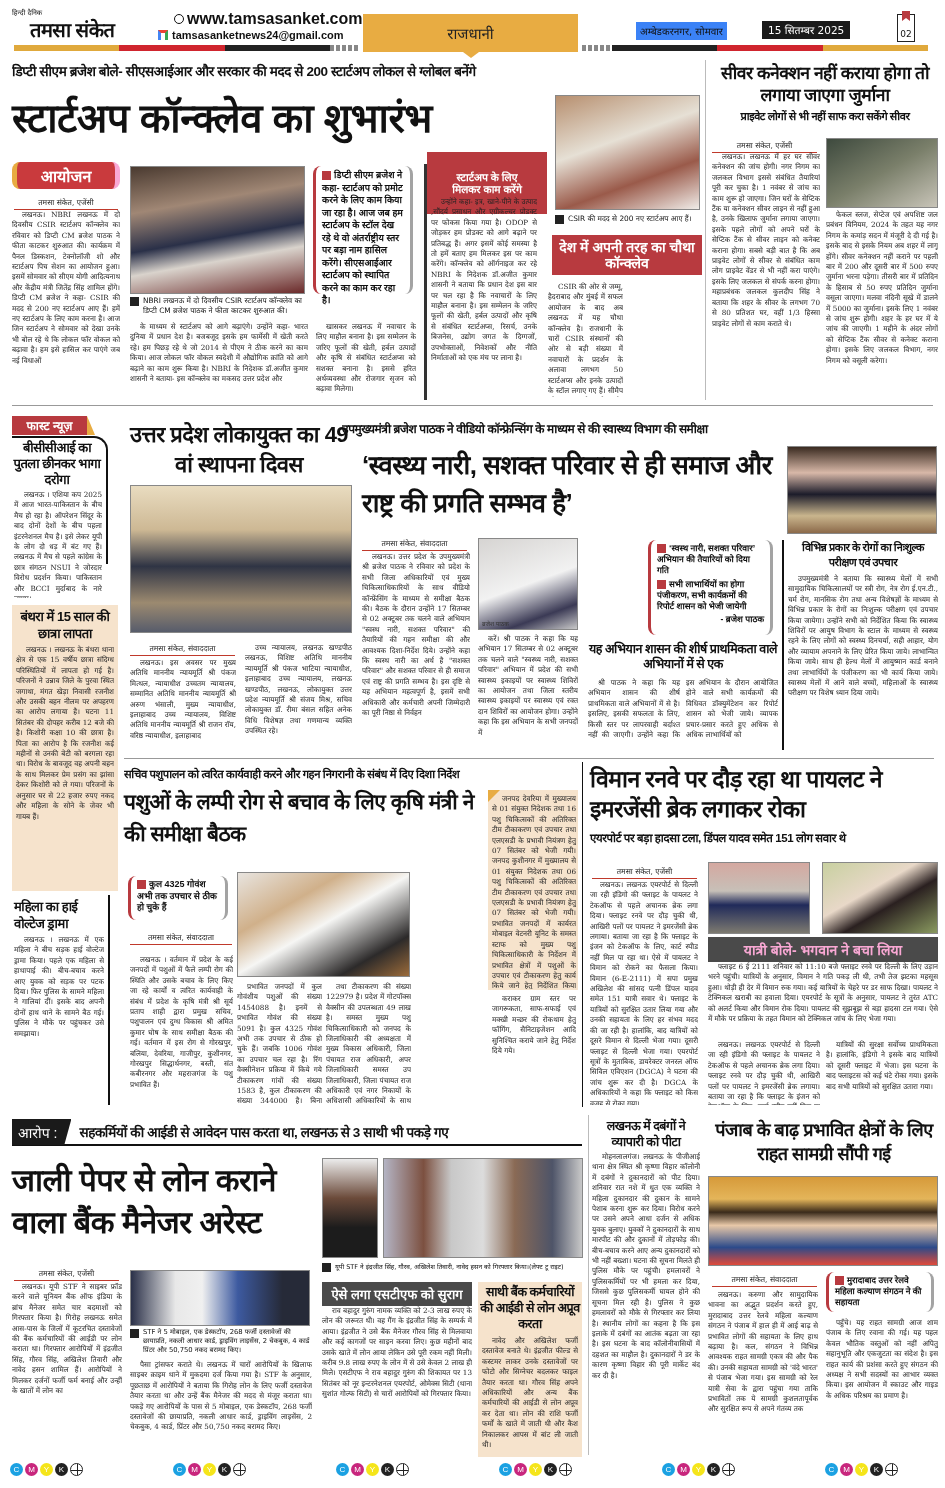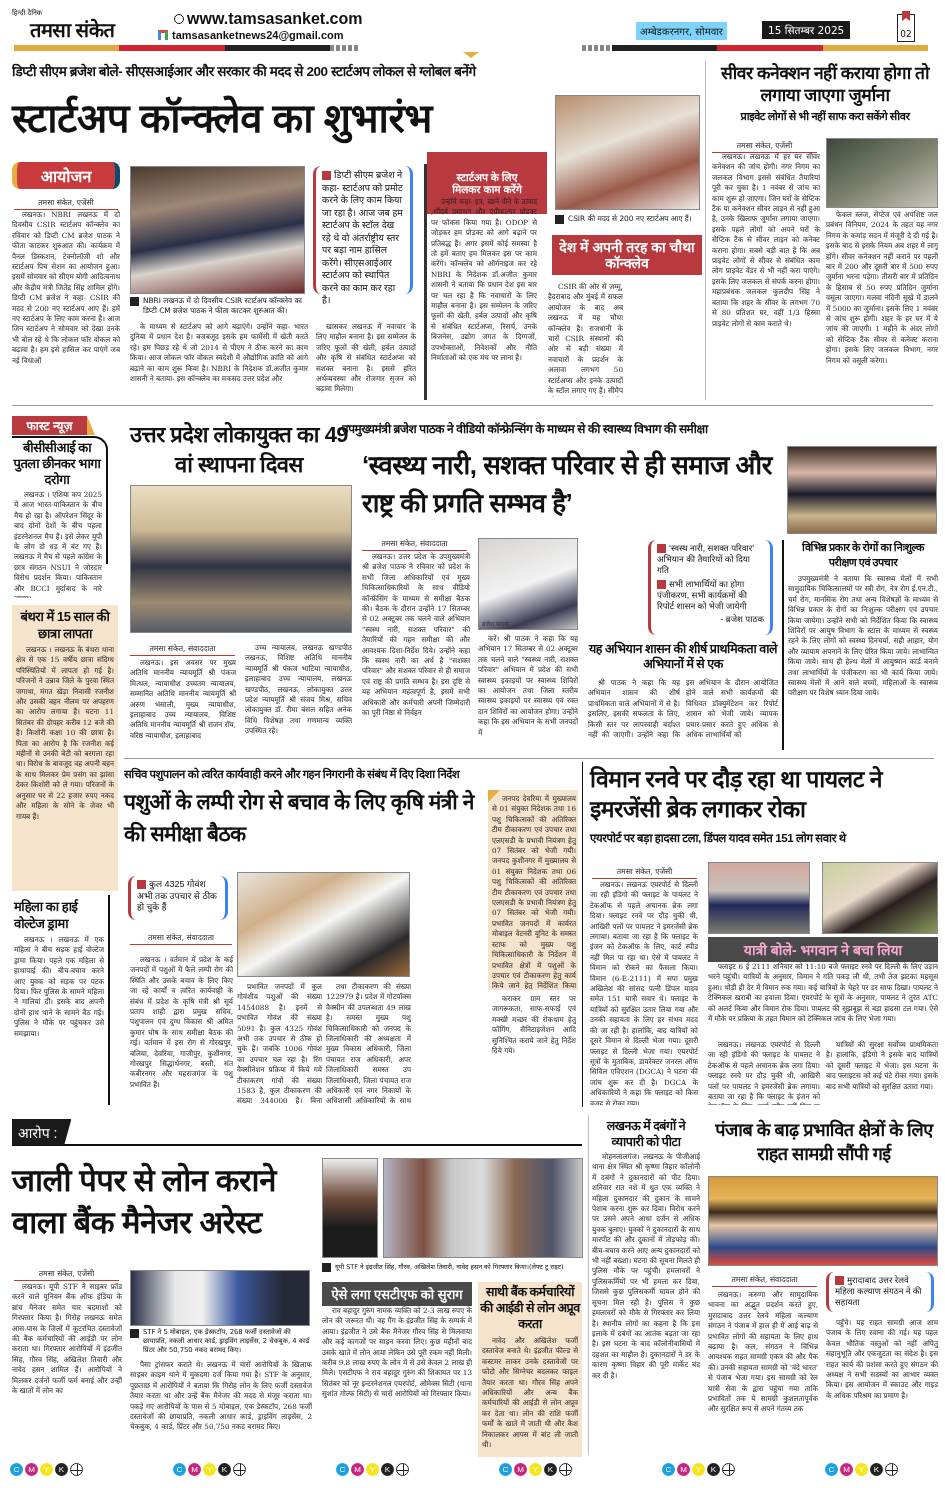--- a/index.html
+++ b/index.html
@@ -9,21 +9,21 @@
   .cond{font-family:"Liberation Sans",sans-serif}
   .body-text{font-family:"DejaVu Serif",serif;font-size:7.2px;line-height:10.4px;color:#222;text-align:justify;overflow:hidden}
   .body-text p{text-indent:10px}
   .hl-black{font-family:"Liberation Sans",sans-serif;font-weight:bold;color:#111;letter-spacing:-0.5px}
   .kicker{font-family:"Liberation Sans",sans-serif;color:#111;font-weight:bold;letter-spacing:-0.4px}
   .redbox-head{background:#b83a3f;color:#fff;font-family:"Liberation Sans",sans-serif;font-weight:bold;text-align:center;line-height:1.15;padding:2px 4px}
   .byline{font-family:"DejaVu Serif",serif;font-size:7.6px;color:#222;border-bottom:1.5px solid #c0392b;padding-bottom:2px;text-align:center}
   .photo{background:linear-gradient(135deg,#8a7a6a,#c9b79c 40%,#5a4a3a 70%,#a89880);border:1px solid #888}
   .caption{font-family:"DejaVu Sans",sans-serif;font-size:7.4px;color:#111;display:flex;gap:4px;align-items:flex-start;line-height:10px}
   .caption .sq{width:9px;height:9px;background:#222;flex:none;margin-top:1px}
-  .quote-box{border-left:3px solid #b83a3f;border-right:3px solid #3b82f6;border-radius:8px;padding:3px 6px;font-family:"Liberation Sans",sans-serif;color:#111;font-weight:normal}
+  .quote-box{border-left:3px solid #b83a3f;border-right:3px solid #a3a3a3;border-radius:8px;padding:3px 6px;font-family:"Liberation Sans",sans-serif;color:#111;font-weight:bold}
   .quote-box .sq{display:inline-block;width:9px;height:9px;background:#b83a3f;margin-right:3px;vertical-align:middle}
   .vline{position:absolute;width:1px;background:#333}
   .hline{position:absolute;height:1px;background:#333}
   .cmyk{position:absolute;display:flex;gap:2px;align-items:center}
   .cmyk span{width:13px;height:13px;border-radius:50%;font-size:8px;color:#fff;display:flex;align-items:center;justify-content:center;font-family:"Liberation Sans",sans-serif}
   .cmyk .reg{width:13px;height:13px;border:1px solid #222;border-radius:50%;position:relative;background:#fff}
   .cmyk .reg:before{content:"";position:absolute;left:50%;top:0;bottom:0;width:1px;background:#222}
   .cmyk .reg:after{content:"";position:absolute;top:50%;left:0;right:0;height:1px;background:#222}
   .beige{background:#f6e3cc}
 </style>
@@ -36,39 +36,42 @@
   <div class="abs" style="left:174px;top:14px;width:10px;height:10px;border:1px solid #111;border-radius:50%"></div>
   <div class="abs cond" style="left:187px;top:10px;font-size:16px;font-weight:bold">www.tamsasanket.com</div>
   <div class="abs" style="left:158px;top:30px;width:10px;height:10px;border-left:3px solid #4285f4;border-right:3px solid #34a853;border-top:3px solid #ea4335"></div>
   <div class="abs cond" style="left:172px;top:29px;font-size:11px;font-weight:bold">tamsasanketnews24@gmail.com</div>
   <div class="abs" style="left:14px;top:45px;width:346px;height:6px;display:flex">
     <div style="flex:1;background:#e0a93c"></div>
       <div style="flex:1;background:#d0252e"></div>
       <div style="flex:1;background:#222"></div>
     <div style="width:30px;background:repeating-linear-gradient(90deg,#888 0 4px,#fff 4px 6px)"></div>
   </div>
+  <div class="abs" style="left:363px;top:14px;width:215px;height:38px;background:#e8ac42;display:flex;align-items:center;justify-content:center">
+    <span class="cond" style="font-size:15px;color:#222">राजधानी</span>
+  </div>
   <div class="abs" style="left:463px;top:52px;width:0;height:0;border-left:8px solid transparent;border-right:8px solid transparent;border-top:6px solid #e8ac42"></div>
-  <div class="abs" style="left:636px;top:22px;background:#7dd3fc;padding:2px 4px;font-size:10px;color:#111">अम्बेडकरनगर, सोमवार</div>
+  <div class="abs" style="left:636px;top:22px;background:#3b82f6;padding:2px 4px;font-size:10px;color:#111">अम्बेडकरनगर, सोमवार</div>
   <div class="abs" style="left:762px;top:21px;background:#1a1a1a;color:#fff;padding:2px 6px;font-size:10.5px">15 सितम्बर 2025</div>
   <div class="abs" style="left:897px;top:14px;width:18px;height:28px;border:1.5px solid #222;background:#fff;display:flex;align-items:flex-end;justify-content:center">
     <div class="abs" style="left:4px;top:-4px;width:8px;height:10px;background:#b83a3f;clip-path:polygon(0 0,100% 0,100% 100%,50% 70%,0 100%)"></div>
     <span style="font-size:9px;line-height:14px">02</span>
   </div>
   <div class="abs" style="left:582px;top:45px;width:346px;height:6px;display:flex">
     <div style="width:30px;background:repeating-linear-gradient(90deg,#888 0 4px,#fff 4px 6px)"></div>
     <div style="flex:1;background:#222"></div>
       <div style="flex:1;background:#d0252e"></div>
       <div style="flex:1;background:#e0a93c"></div>
   </div>
 </div>
 
 <div class="abs kicker" style="left:12px;top:62px;width:545px;font-size:13.5px;white-space:nowrap;overflow:hidden">डिप्टी सीएम ब्रजेश बोले- सीएसआईआर और सरकार की मदद से 200 स्टार्टअप लोकल से ग्लोबल बनेंगे</div>
 <div class="abs hl-black" style="left:12px;top:94px;width:540px;font-size:40px;line-height:48px;white-space:nowrap">स्टार्टअप कॉन्क्लेव का शुभारंभ</div>
 
-<div class="abs" style="left:12px;top:162px;width:108px;height:27px;background:#c93a3d;border-radius:8px;border-left:5px solid #e8ac42;border-right:5px solid #0c4a6e;display:flex;align-items:center;justify-content:center">
+<div class="abs" style="left:12px;top:162px;width:108px;height:27px;background:#c93a3d;border-radius:8px;border-left:5px solid #e8ac42;border-right:5px solid #f9a8d4;display:flex;align-items:center;justify-content:center">
   <span class="cond" style="color:#fff;font-weight:bold;font-size:16px">आयोजन</span>
 </div>
 <div class="abs byline" style="left:14px;top:197px;width:104px">तमसा संकेत, एजेंसी</div>
 <div class="abs body-text" style="left:12px;top:210px;width:108px;height:192px">
     <p>लखनऊ। NBRI लखनऊ में दो दिवसीय CSIR स्टार्टअप कॉन्क्लेव का रविवार को डिप्टी CM ब्रजेश पाठक ने फीता काटकर शुरुआत की। कार्यक्रम में पैनल डिस्कशन, टेक्नोलॉजी शो और स्टार्टअप पिच सेशन का आयोजन हुआ। इसमें सोमवार को सीएम योगी आदित्यनाथ और केंद्रीय मंत्री जितेंद्र सिंह शामिल होंगे। डिप्टी CM ब्रजेश ने कहा- CSIR की मदद से 200 नए स्टार्टअप आए हैं। हमें नए स्टार्टअप के लिए काम करना है। आज जिन स्टार्टअप ने सोमवार को देखा उनके भी बोल रहे थे कि लोकल फॉर वोकल को बढ़ावा है। हम इसे हासिल कर पाएंगे जब नई विधाओं</p>
   </div>
 
 <div class="abs photo" style="left:130px;top:166px;width:175px;height:128px;background:linear-gradient(170deg,#4a3a30 0,#a08775 30%,#2a3048 55%,#d9d3cc 70%,#6b2a2a 100%)"></div>
 <div class="abs caption" style="left:130px;top:296px;width:178px">
     <span class="sq"></span>
@@ -219,20 +222,21 @@
     <p>लखनऊ। लखनऊ एयरपोर्ट से दिल्ली जा रही इंडिगो की फ्लाइट के पायलट ने टेकऑफ से पहले अचानक ब्रेक लगा दिया। फ्लाइट रनवे पर दौड़ चुकी थी, आखिरी पलों पर पायलट ने इमरजेंसी ब्रेक लगाया। बताया जा रहा है कि फ्लाइट के इंजन को टेकऑफ के लिए, कार्ट स्पीड नहीं मिल पा रहा था। ऐसे में पायलट ने विमान को रोकने का फैसला किया। विमान (6-E-2111) में सपा प्रमुख अखिलेश की सांसद पत्नी डिंपल यादव समेत 151 यात्री सवार थे। फ्लाइट के यात्रियों को सुरक्षित उतार लिया गया और उनकी सहायता के लिए हर संभव मदद की जा रही है। हालांकि, बाद यात्रियों को दूसरे विमान से दिल्ली भेजा गया। दूसरी फ्लाइट से दिल्ली भेजा गया। एयरपोर्ट सूत्रों के मुताबिक, डायरेक्टर जनरल ऑफ सिविल एविएशन (DGCA) ने घटना की जांच शुरू कर दी है। DGCA के अधिकारियों ने कहा कि फ्लाइट को किस वजह से रोका गया।</p>
   </div>
 <div class="abs body-text" style="left:826px;top:1040px;width:112px;height:65px">
     <p>यात्रियों की सुरक्षा सर्वोच्च प्राथमिकता है। हालांकि, इंडिगो ने इसके बाद यात्रियों को दूसरी फ्लाइट में भेजा। इस घटना के बाद फ्लाइटस को कई घंटे रोका गया। इसके बाद सभी यात्रियों को सुरक्षित उतारा गया।</p>
   </div>
 
 <div class="abs" style="left:12px;top:1120px;width:570px;height:26px;border-bottom:2px solid #111;display:flex;align-items:center">
   <div style="background:#1a1a1a;color:#fff;height:26px;display:flex;align-items:center;padding:0 14px 0 6px;clip-path:polygon(0 0,100% 0,88% 100%,0 100%)">
     <span class="cond" style="font-size:14px;font-weight:normal">आरोप :</span>
   </div>
+  <span class="kicker" style="font-size:13.5px;margin-left:8px;white-space:nowrap">सहकर्मियों की आईडी से आवेदन पास करता था, लखनऊ से 3 साथी भी पकड़े गए</span>
 </div>
 <div class="abs hl-black" style="left:12px;top:1160px;width:300px;font-size:31px;line-height:42px">जाली पेपर से लोन कराने वाला बैंक मैनेजर अरेस्ट</div>
 <div class="abs photo" style="left:322px;top:1158px;width:56px;height:100px;background:linear-gradient(180deg,#ececec,#6b4a3a 40%,#1c1c1c 70%)"></div>
 <div class="abs photo" style="left:383px;top:1158px;width:200px;height:100px;background:linear-gradient(90deg,#b4b4c4 0,#7c5040 20%,#c8c8c8 34%,#dcdcdc 50%,#8a6a55 66%,#4e5468 85%,#c8c8c8)"></div>
 <div class="abs caption" style="left:322px;top:1262px;width:262px;font-size:6.5px">
     <span class="sq"></span>
     <span>यूपी STF ने इंद्रजीत सिंह, गौरव, अखिलेश तिवारी, नावेद हसन को गिरफ्तार किया।(लेफ्ट टू राइट)</span>
   </div>
 <div class="abs byline" style="left:14px;top:1268px;width:105px">तमसा संकेत, एजेंसी</div>
 <div class="abs body-text" style="left:12px;top:1282px;width:110px;height:175px">

